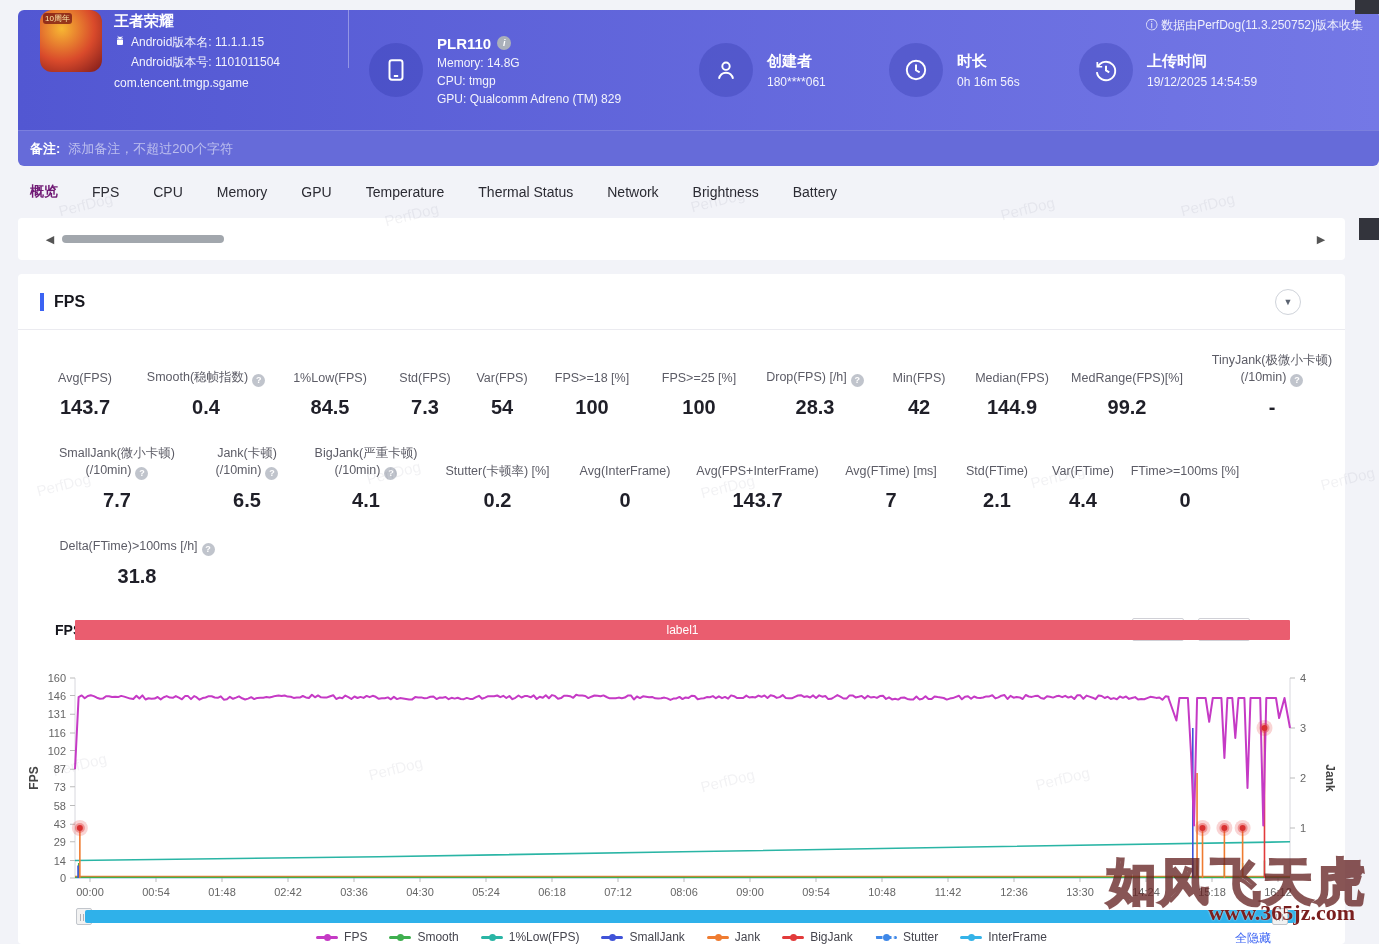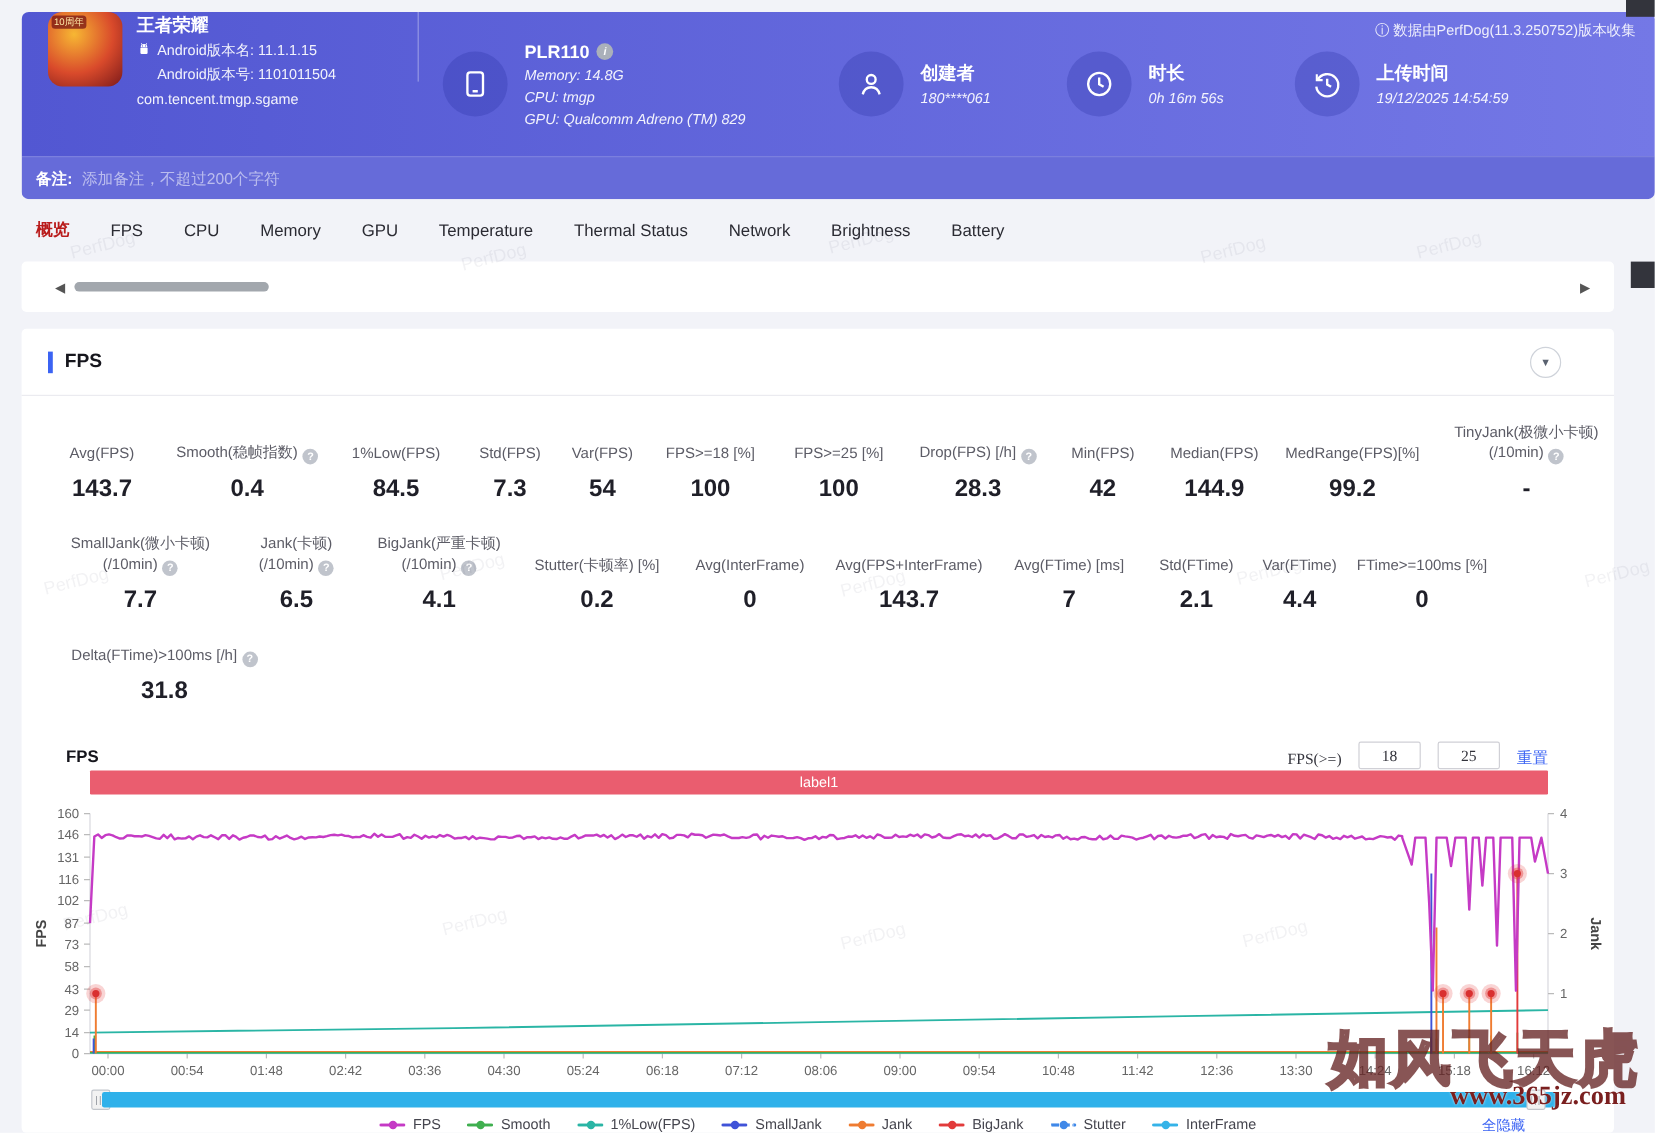--- a/index.html
+++ b/index.html
@@ -16,30 +16,30 @@
   .app-info { margin-left:12px; color:#fff; }
   .app-name { font-size:15px; font-weight:bold; margin-top:2px; }
   .app-line { font-size:12px; color:rgba(255,255,255,.92); margin-top:3px; display:flex; align-items:center; }
   .android-ic { margin-right:5px; }
   .app-pkg { font-size:12px; color:rgba(255,255,255,.92); margin-top:5px; }
   .hdr-divider { width:1px; height:58px; background:rgba(255,255,255,.35); margin:0 20px 0 8px; }
   .hdr-sec { display:flex; align-items:center; }
   .hdr-circle { width:54px; height:54px; border-radius:50%; background:rgba(40,45,160,.28); display:flex; align-items:center; justify-content:center; flex:none; }
   .hdr-sec-info { margin-left:14px; color:#fff; }
   .hdr-sec-title { font-size:15px; font-weight:bold; display:flex; align-items:center; }
-  .hdr-sec-line { font-size:12px; color:rgba(255,255,255,.92); margin-top:4px;font-style:italic; }
+  .hdr-sec-line { font-size:12px; color:rgba(255,255,255,.92); margin-top:4px; }
   .info-dot { display:inline-flex; width:14px; height:14px; border-radius:50%; background:#aab0ba; color:#fff; font-size:9px; font-style:italic; align-items:center; justify-content:center; margin-left:6px; font-weight:bold; }
   .remark { height:36px; background:rgba(255,255,255,.09); border-top:1px solid rgba(255,255,255,.14); display:flex; align-items:center; padding-left:12px; background-color:#666bd9; }
   .remark-label { color:#fff; font-size:13px; font-weight:bold; }
   .remark-ph { color:rgba(255,255,255,.55); font-size:13px; margin-left:8px; }
 
   
   .tab-bar { position:absolute; left:18px; top:172px; display:flex; align-items:center; gap:34px; padding-left:12px; height:40px; }
   .tab { font-size:14px; color:#2b2b33; cursor:pointer; white-space:nowrap; }
-  .tab.active { color:#b91c1c; font-weight:bold; }
+  .tab.active { color:#701a75; font-weight:bold; }
 
   
   .scroll-card { position:absolute; left:18px; top:218px; width:1327px; height:42px; background:#fff; border-radius:4px; display:flex; align-items:center; }
   .scroll-arrow { font-size:11px; color:#555; width:20px; text-align:center; cursor:pointer; }
   .scroll-arrow.left { margin-left:22px; }
   .scroll-track { flex:1; height:10px; position:relative; }
   .scroll-thumb { position:absolute; left:2px; top:1px; width:162px; height:8px; border-radius:4px; background:#a2a7ad; cursor:pointer; }
   .scroll-arrow.right { margin-right:14px; }
 
   
@@ -57,21 +57,21 @@
   .stat-value { font-size:20px; font-weight:bold; color:#1f1f28; margin-top:9px; }
   .help-ic { display:inline-flex; width:13px; height:13px; border-radius:50%; background:#c0c4cc; color:#fff; font-size:9px; font-weight:bold; align-items:center; justify-content:center; margin-left:4px; vertical-align:-2px; }
 
   .chart-head { display:flex; align-items:center; margin-top:30px; padding:0 55px 0 37px; }
   .chart-title { font-size:14px; font-weight:bold; color:#16161d; }
   .chart-filter { margin-left:auto; display:flex; align-items:flex-end; gap:14px;font-family:Liberation Serif, serif; }
   .filter-label { font-size:13px; color:#33333b; }
   .filter-input { width:52px; height:23px; border:1px solid #d0d0d6; border-radius:2px; text-align:center; font-size:13px; color:#33333b; font-family:inherit; }
   .reset-link { font-size:13px; color:#3b63f3; cursor:pointer; }
 
-  .chart-band { position:absolute; left:57px; top:368px; width:1215px; height:20px; background:#ea5d6f; color:#fff; font-size:12px; display:flex; align-items:center; justify-content:center; border-radius:1px; }
+  .chart-band { position:absolute; left:57px; top:346px; width:1215px; height:20px; background:#ea5d6f; color:#fff; font-size:12px; display:flex; align-items:center; justify-content:center; border-radius:1px; }
   .chart-wrap { position:absolute; left:0; top:396px; width:1327px; height:240px; }
 
   .range-row { position:absolute; left:0; top:634px; width:1327px; height:18px; }
   .range-bar { position:absolute; left:67px; top:2px; width:1213px; height:13px; background:#2fb1ea; border-radius:2px; }
   .range-grip { position:absolute; top:0; width:16px; height:17px; background:#f2f2f2; border:1px solid #c2c6cc; border-radius:2px; color:#8a8f96; font-size:8px; display:flex; align-items:center; justify-content:center; letter-spacing:1px; cursor:ew-resize; }
   .range-grip.left { left:58px; }
   .range-grip.right { left:1254px; }
 
   .legend-row { position:absolute; left:0; top:656px; width:1327px; height:14px; display:flex; align-items:center; justify-content:center; gap:22px; }
   .legend-item { display:flex; align-items:center; gap:6px; font-size:12px; color:#45454e; cursor:pointer; }

